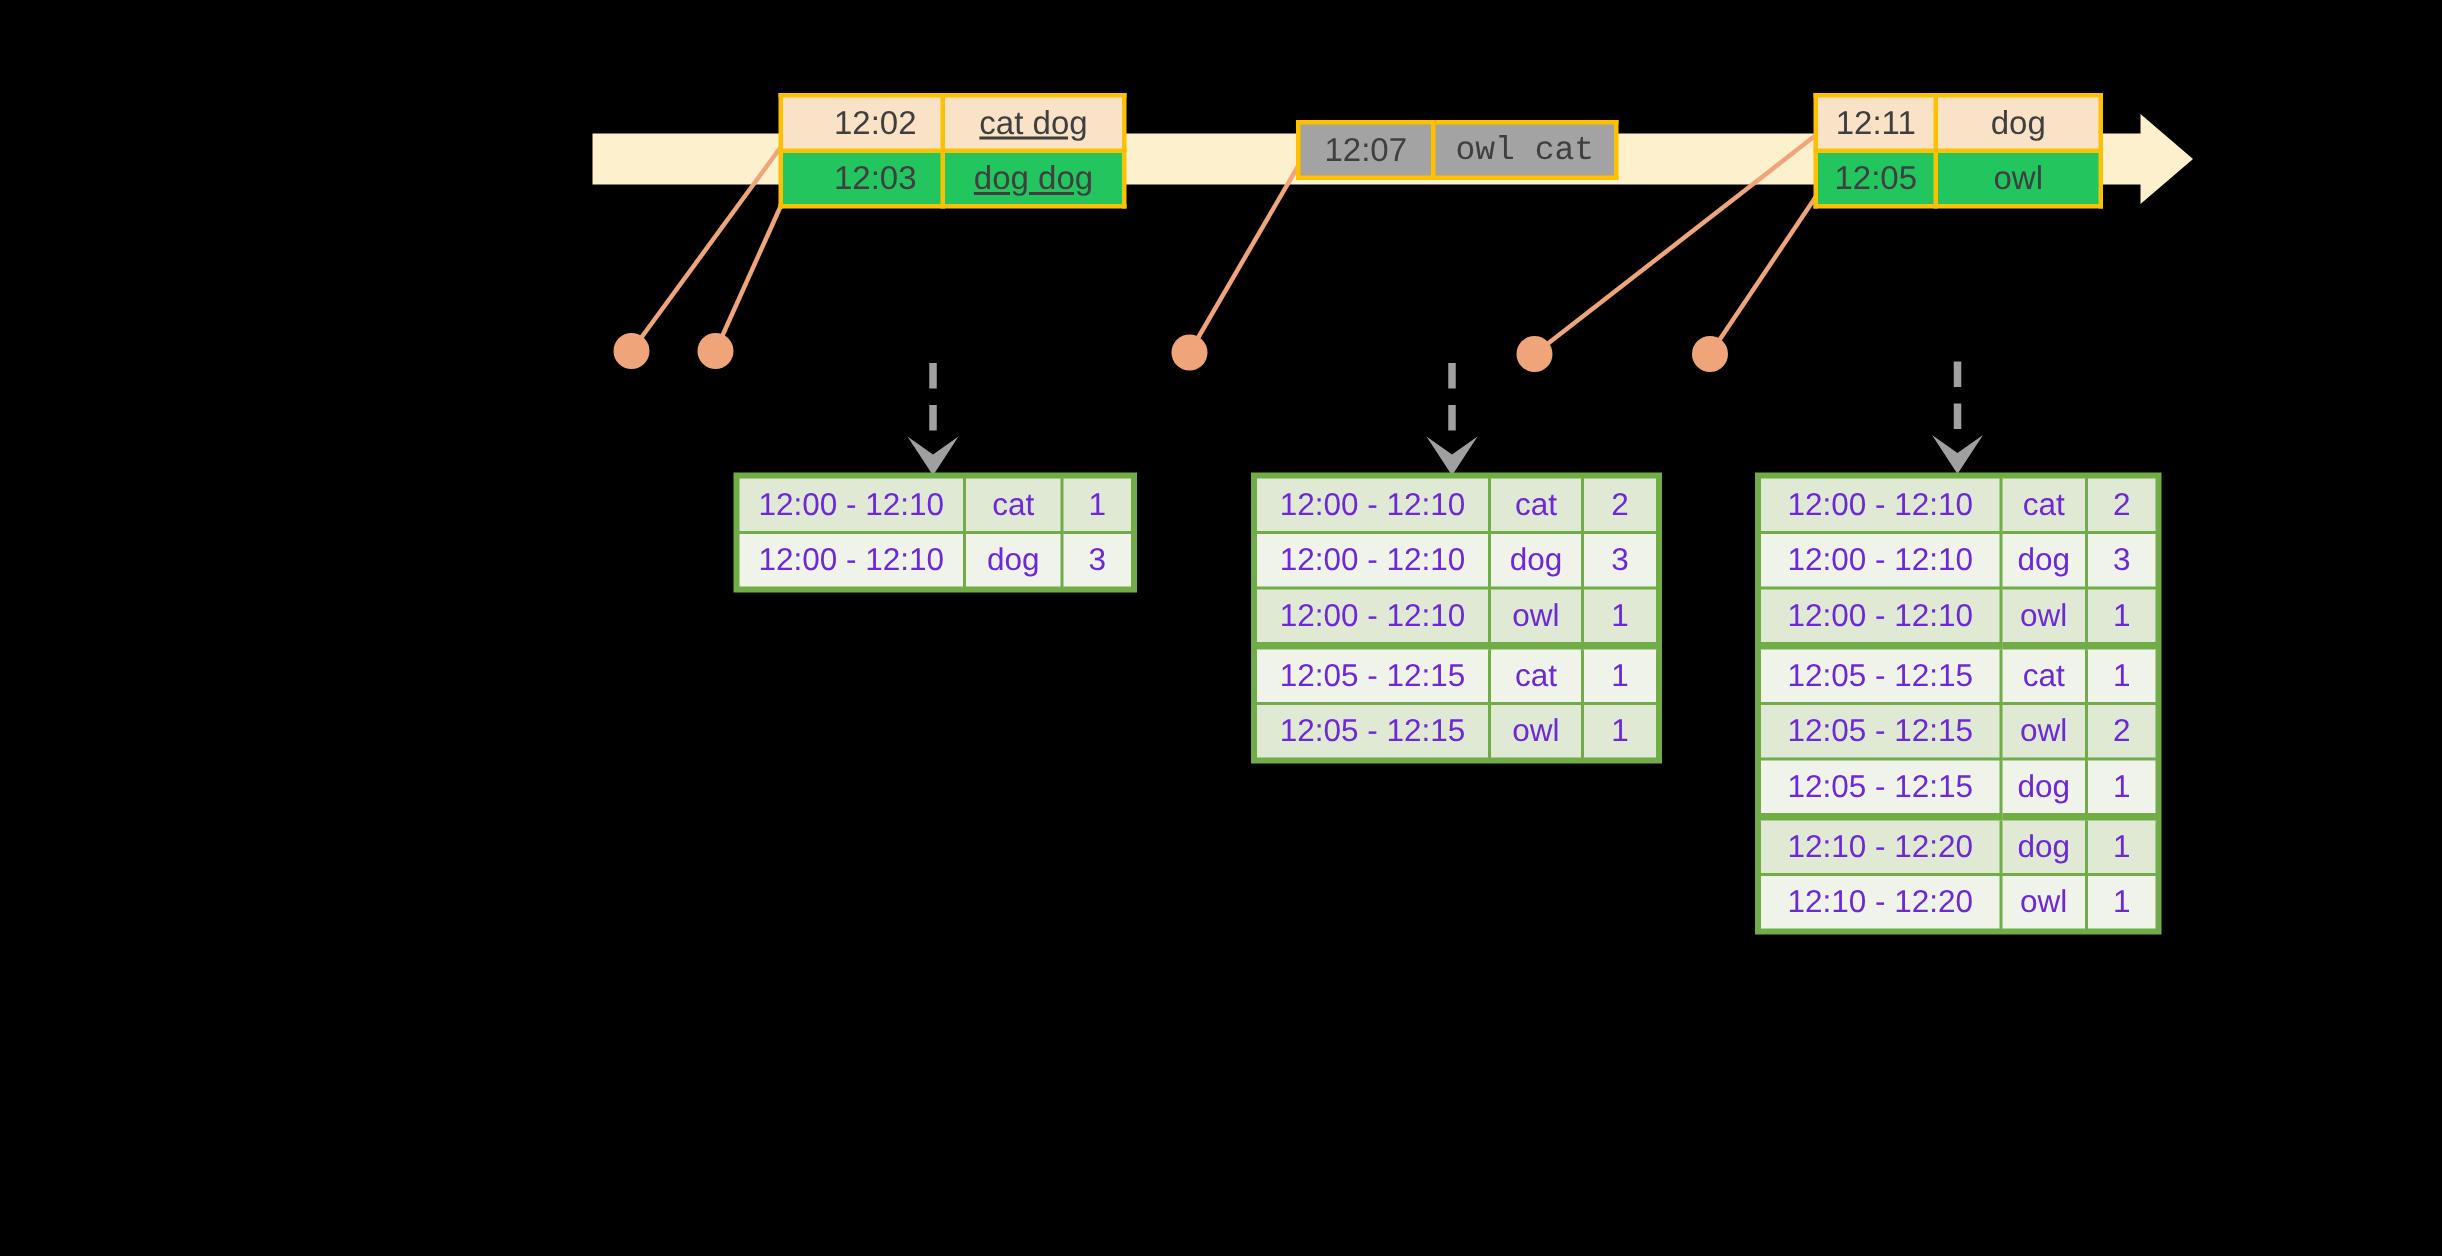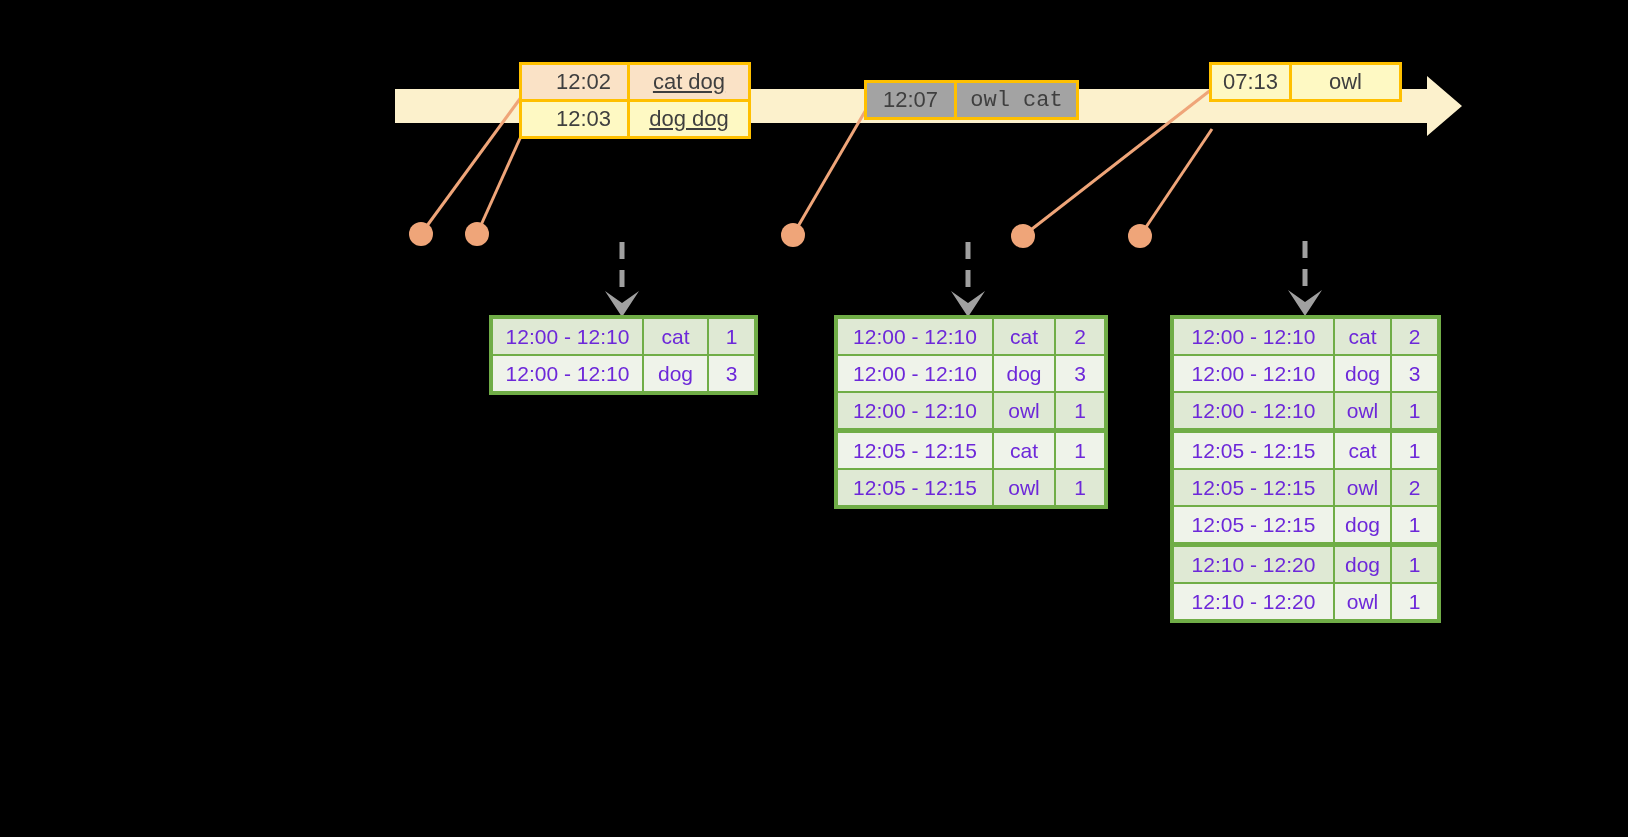--- a/index.html
+++ b/index.html
@@ -21,21 +21,21 @@
   }
   table.event-table td{
     border:3px solid #FFC000;
     height:34px;
     text-align:center;vertical-align:middle;
     font-size:22px;color:#3f3f3f;
     padding:0 4px;
   }
   table.event-table{border:1px solid #FFC000;}
   td.ev-dark{background:#FAE2C6;}
-  td.ev-light{background:#fef9c3;}
+  td.ev-light{background:#22c55e;}
   td.ev-mid{background:#a3a3a3;}
   #event-table-1{left:519px;top:62px;}
   #event-table-1 td.c-time{width:79px;padding-left:22px;}
   #event-table-1 td.c-words{width:110px;text-decoration:underline;}
   #event-table-2{left:864px;top:80px;}
   #event-table-2 td.c-time{width:79px;}
   #event-table-2 td.c-words{width:111px;font-family:Liberation Mono, monospace;}
   #event-table-3{left:1209px;top:62px;}
   #event-table-3 td.c-time{width:69px;}
   #event-table-3 td.c-words{width:99px;}
@@ -127,22 +127,26 @@
     <tbody>
         <tr>
       <td class="c-time ev-mid">12:07</td>
       <td class="c-words ev-mid">owl cat</td>
     </tr>
   </tbody>
     </table>
 
   <table class="event-table" id="event-table-3">
     <tbody>
-    <tr>
-      <td class="c-time ev-light">07:13</td>
+        <tr>
+      <td class="c-time ev-dark">12:11</td>
+      <td class="c-words ev-dark">dog</td>
+    </tr>
+    <tr>
+      <td class="c-time ev-light">12:05</td>
       <td class="c-words ev-light">owl</td>
     </tr>
   </tbody>
     </table>
 
   <table class="result-table" id="result-table-1">
     <tbody>
         <tr>
       <td class="c-window rs-dark">12:00 - 12:10</td>
       <td class="c-word rs-dark">cat</td>

